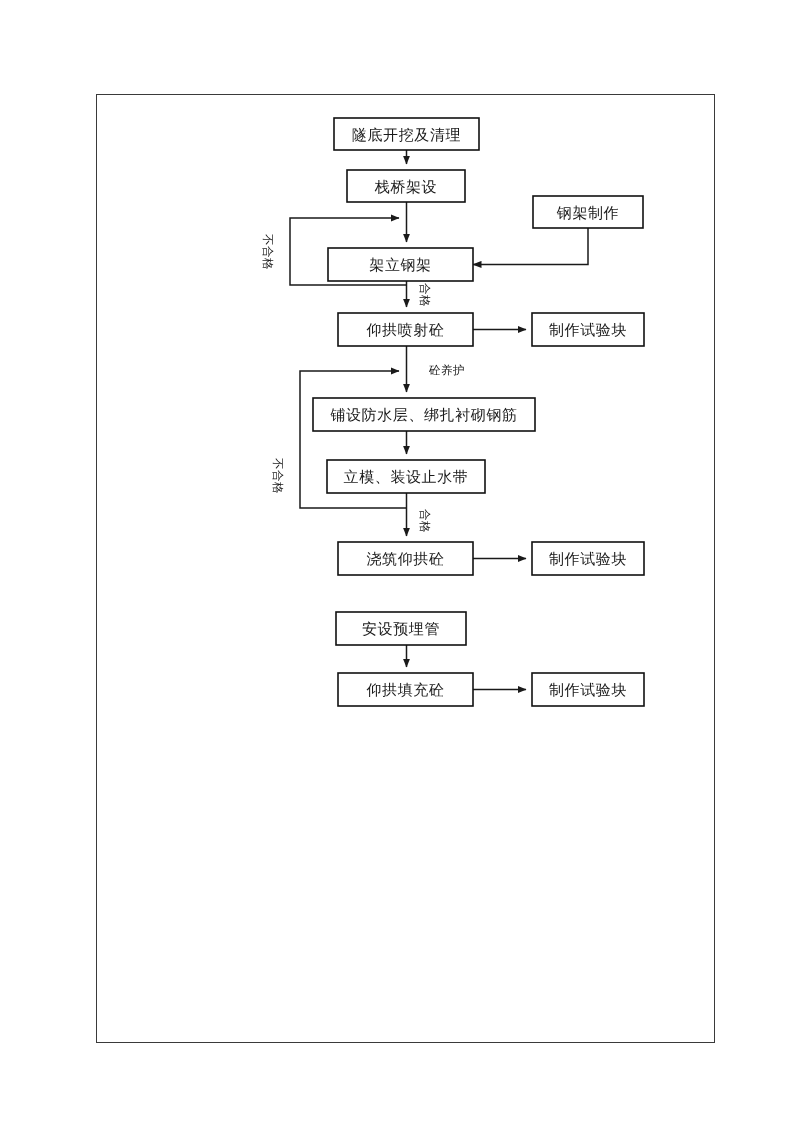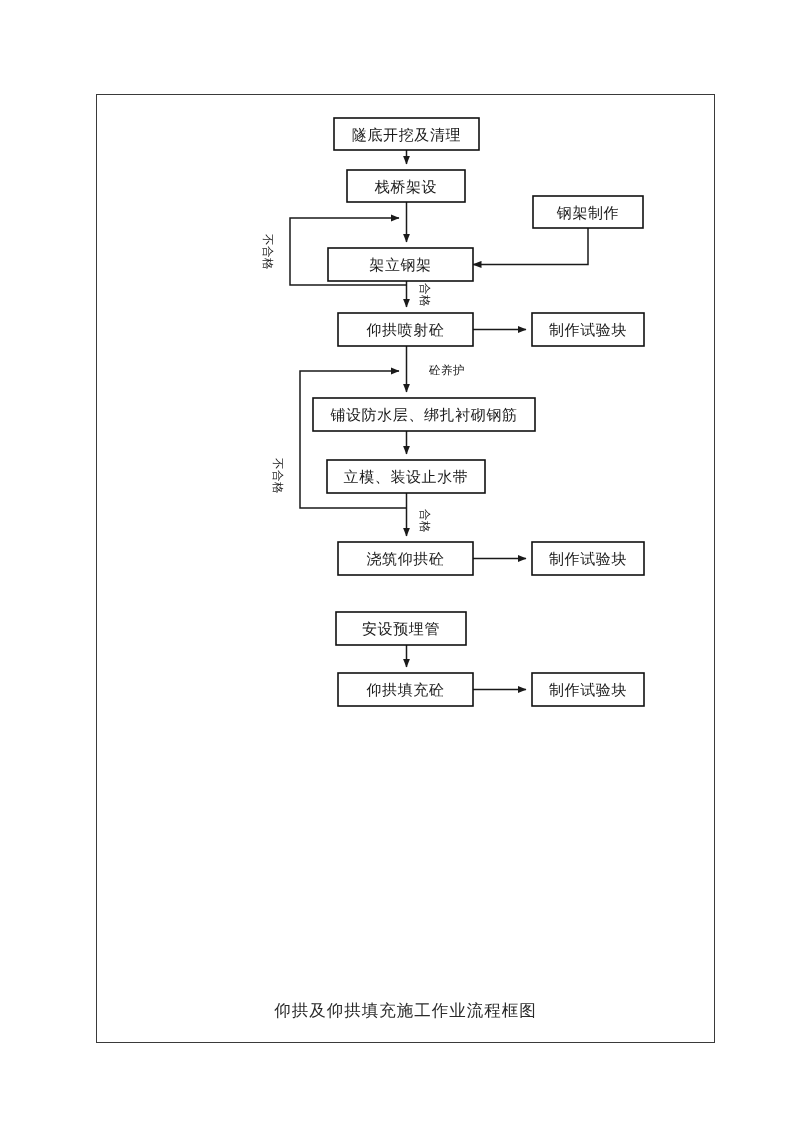--- a/index.html
+++ b/index.html
@@ -203,15 +203,14 @@
       <text class="edge-label-rot" x="424" y="295" transform="rotate(90 424 295)">合格</text>
 
       <text class="edge-label" x="447" y="370">砼养护</text>
 
       <text class="edge-label-rot" x="277" y="476" transform="rotate(90 277 476)">不合格</text>
 
       <text class="edge-label-rot" x="424" y="521" transform="rotate(90 424 521)">合格</text>
     </g>
   </svg>
 
-  <div id="caption">仰拱及仰拱填充施工作业流程框图</div>
 
 </div>
 
 </body></html>

